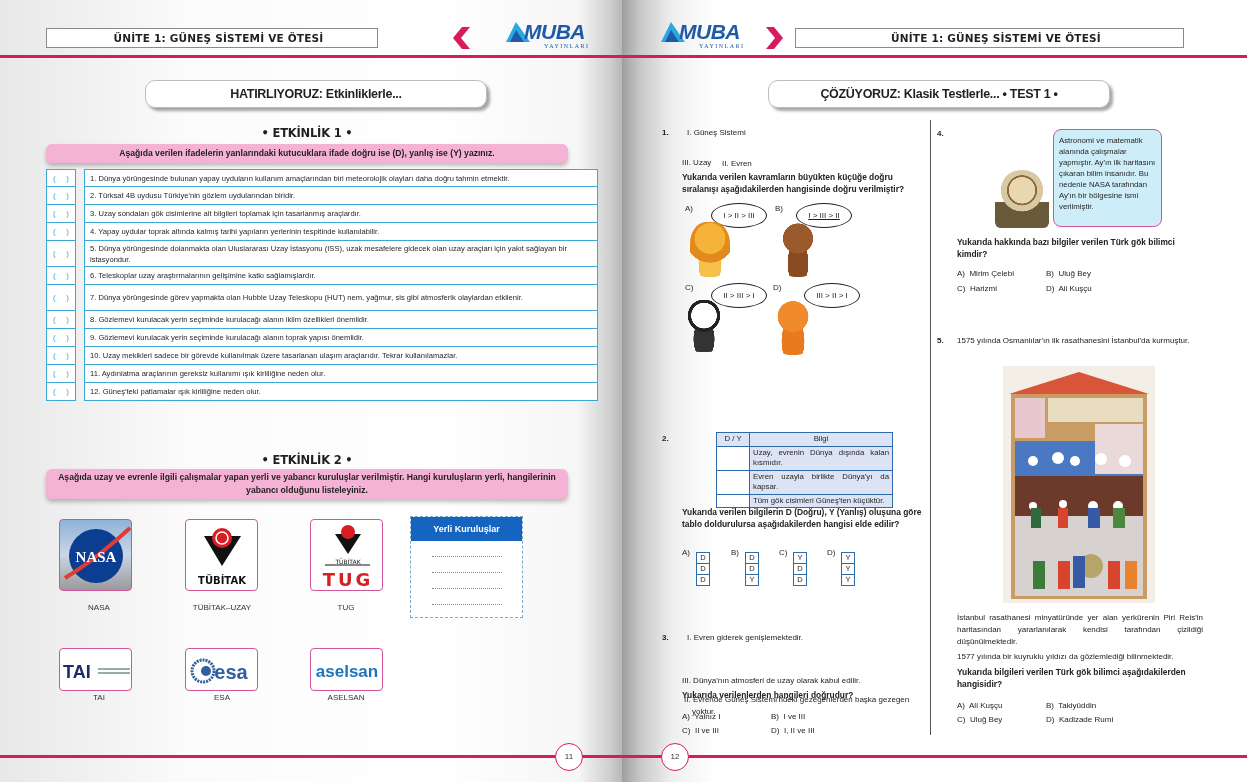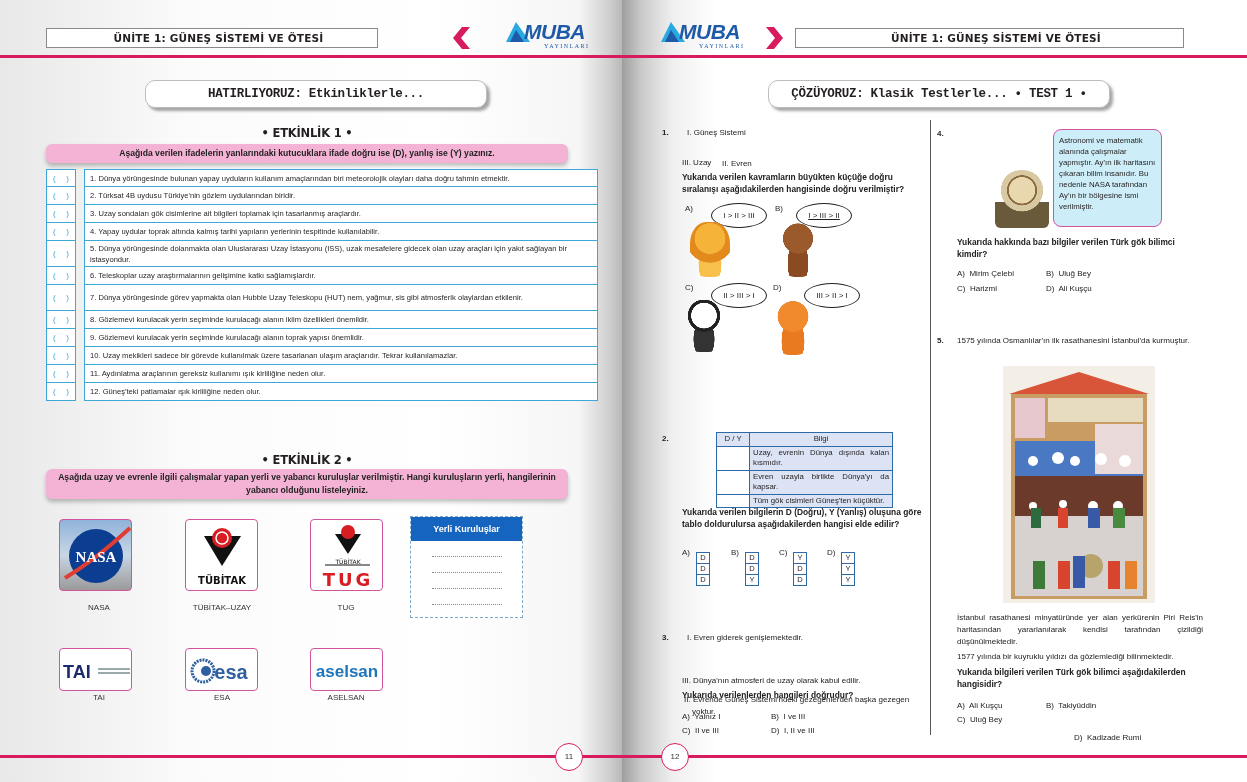--- a/index.html
+++ b/index.html
@@ -11,21 +11,21 @@
   .page-right { left: 622px; width: 625px; background: linear-gradient(90deg, #9e9e9e 0%, #c9c9c9 3%, #efefef 8%, #ffffff 15%, #ffffff 100%); }
 
   .pink-line { position: absolute; height: 3px; background: #d81b5f; }
   .hdr-box { position: absolute; height: 20px; border: 1px solid #8a8a8a; background: #fff; font-family: "DejaVu Sans", sans-serif; font-weight: bold; font-size: 10.5px; text-align: center; line-height: 18px; letter-spacing: 0.2px; padding-left: 13px; }
   .chev { position: absolute; width: 20px; height: 24px; }
   .logo { position: absolute; width: 78px; height: 34px; }
   .logo .m { position: absolute; left: 20px; top: 2px; font-family: "Liberation Sans", sans-serif; font-weight: bold; font-style: italic; font-size: 21px; color: #1e5aa8; letter-spacing: -0.5px; }
   .logo .y { position: absolute; left: 40px; top: 25px; font-family: "Liberation Serif", serif; font-size: 6px; color: #1e5aa8; letter-spacing: 1.5px; }
   .logo svg { position: absolute; left: 0; top: 2px; }
 
-  .section-pill { position: absolute; height: 28px; border: 1px solid #bdbdbd; border-radius: 10px; background: #fff; box-shadow: 3px 3px 3px rgba(0,0,0,0.35); font-family: Liberation Mono, monospace; font-weight: bold; font-size: 12.5px; text-align: center; line-height: 26px; letter-spacing: -0.3px; }
+  .section-pill { position: absolute; height: 28px; border: 1px solid #bdbdbd; border-radius: 10px; background: #fff; box-shadow: 3px 3px 3px rgba(0,0,0,0.35); font-family: Liberation Sans, sans-serif; font-weight: bold; font-size: 12.5px; text-align: center; line-height: 26px; letter-spacing: -0.3px; }
 
   .etk-title { position: absolute; font-family: "DejaVu Sans", sans-serif; font-weight: bold; font-size: 11.5px; text-align: center; letter-spacing: -0.2px; }
   .pink-banner { position: absolute; background: #f4b3d4; border-radius: 6px; box-shadow: 0 3px 4px rgba(0,0,0,0.25); font-weight: bold; font-size: 8.6px; text-align: center; color: #222; }
 
   .tf-row { position: absolute; left: 46px; display: flex; }
   .tf-paren { width: 30px; border: 1px solid #3da7d6; border-top: none; display: flex; justify-content: space-between; align-items: center; padding: 0 6px; font-size: 8px; color: #3da7d6; background: #fff; }
   .tf-text { margin-left: 8px; width: 514px; border: 1.2px solid #3da7d6; border-top: none; font-size: 7.6px; padding: 0 5px; display: flex; align-items: center; background: #fff; line-height: 11px; }
   .tf-row.first .tf-paren, .tf-row.first .tf-text { border-top: 1.2px solid #3da7d6; }
 
   .org-logo { position: absolute; width: 73px; height: 43px; border: 1.3px solid #d0559c; border-radius: 4px; background: #fff; overflow: hidden; }
@@ -374,16 +374,16 @@
     <rect x="70" y="190" width="12" height="32" fill="#3759a6"></rect>
     <rect x="105" y="195" width="12" height="28" fill="#d9442e"></rect>
     <rect x="122" y="195" width="12" height="28" fill="#e7832e"></rect>
 </svg>
 <div class="q" style="left:957px;top:612px;width:246px;text-align:justify;">İstanbul rasathanesi minyatüründe yer alan yerkürenin Piri Reis'in haritasından yararlanılarak kendisi tarafından çizildiği düşünülmektedir.</div>
 <div class="q" style="left:957px;top:651px;width:246px;">1577 yılında bir kuyruklu yıldızı da gözlemlediği bilinmektedir.</div>
 <div class="q bold-q" style="left:957px;top:666px;width:246px;">Yukarıda bilgileri verilen Türk gök bilimci aşağıdakilerden hangisidir?</div>
 <div class="q" style="left:957px;top:700px;"><span>A)</span>&nbsp; <span>Ali Kuşçu</span></div>
 <div class="q" style="left:1046px;top:700px;"><span>B)</span>&nbsp; <span>Takiyüddin</span></div>
 <div class="q" style="left:957px;top:714px;"><span>C)</span>&nbsp; <span>Uluğ Bey</span></div>
-<div class="q" style="left:1046px;top:732px;margin-left:28px;"><span>D)</span>&nbsp; <span>Kadizade Rumi</span></div>
+<div class="q" style="left:1046px;top:714px;"><span>D)</span>&nbsp; <span>Kadizade Rumi</span></div>
 
 <div class="pink-line" style="left:622px;top:755px;width:625px;"></div>
 <div class="page-num" style="left:661px;top:743px;">12</div>
 
 </body></html>

